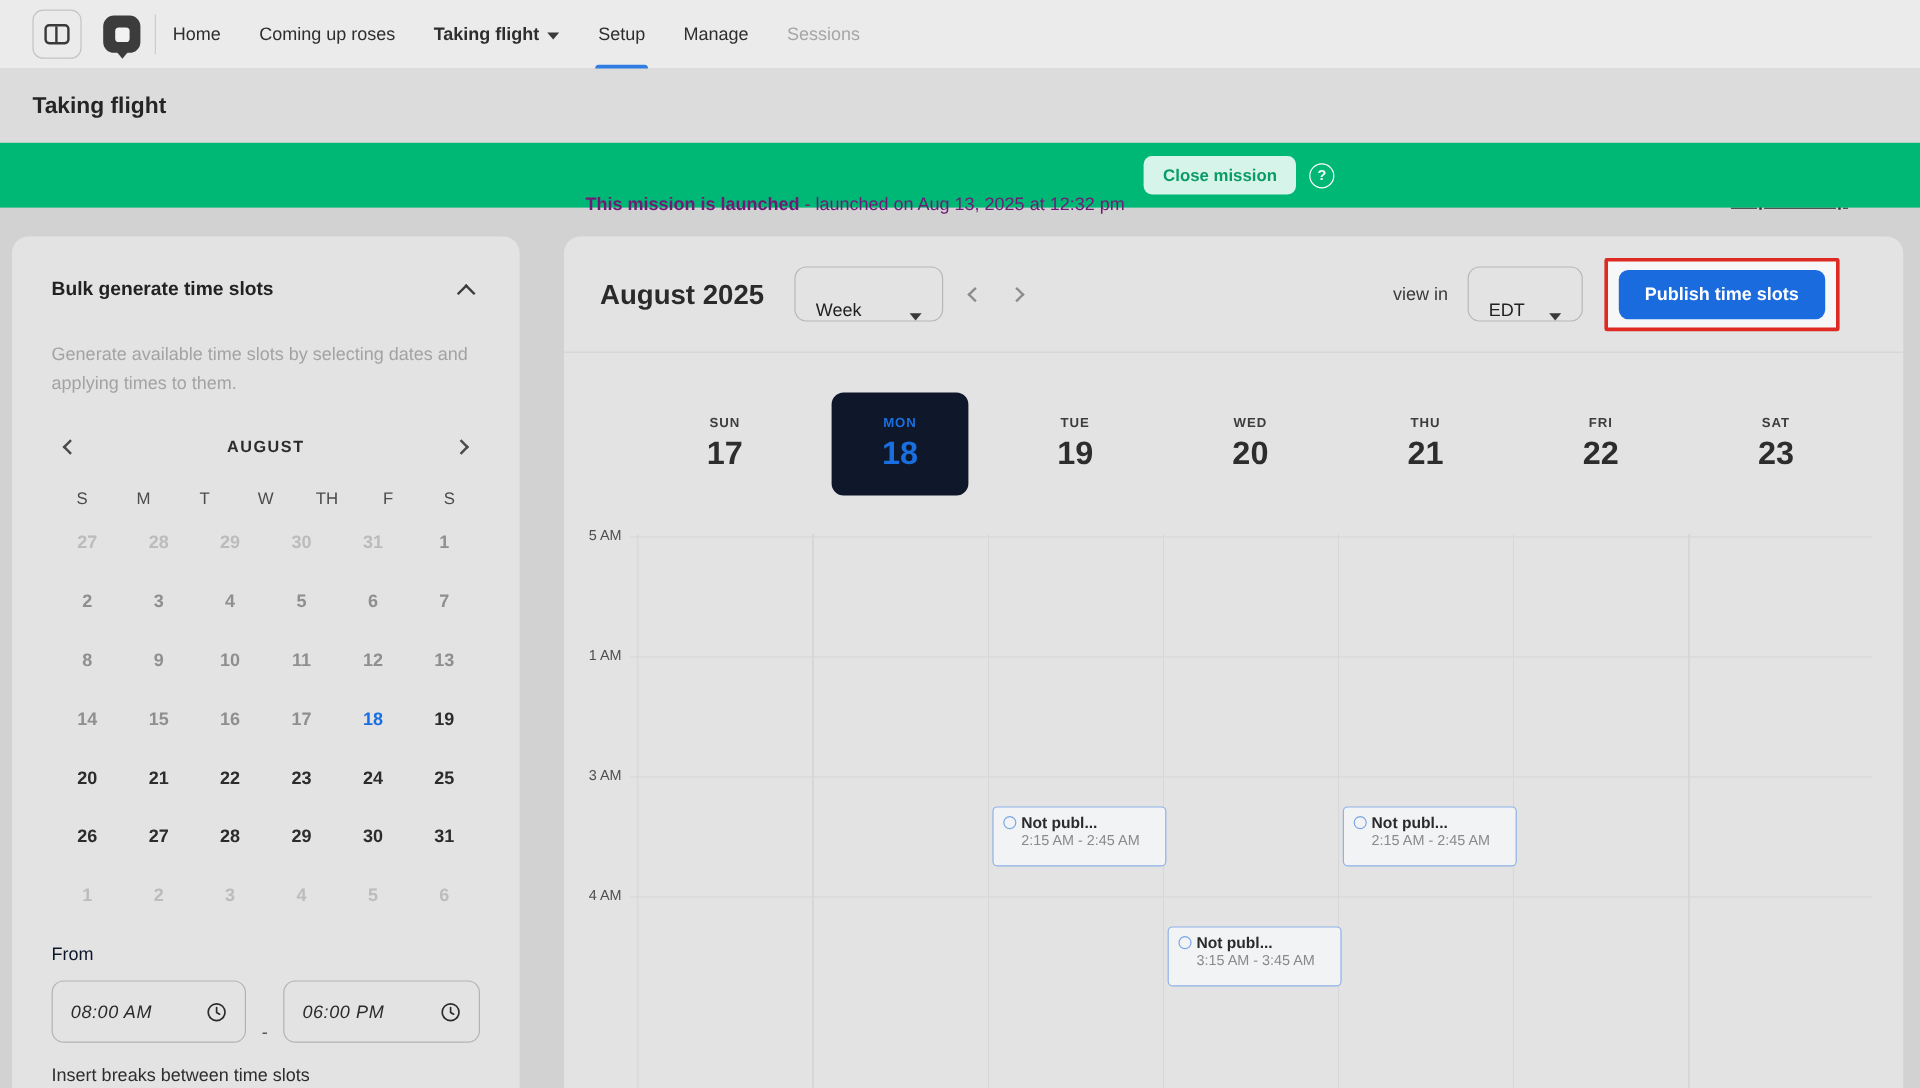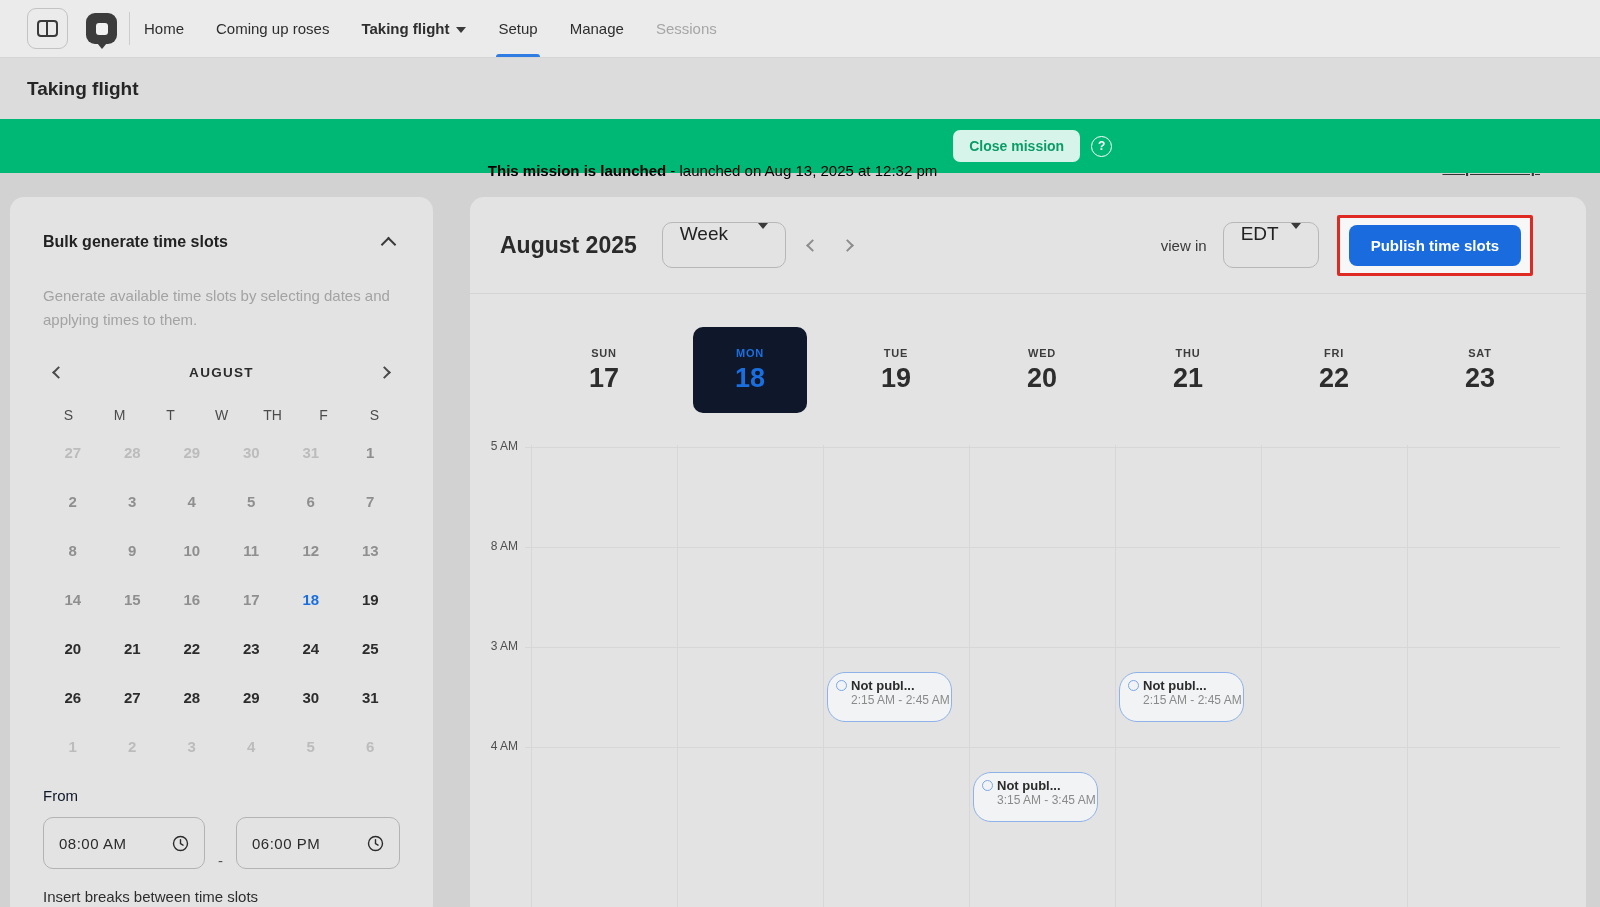--- a/index.html
+++ b/index.html
@@ -52,21 +52,21 @@
     position:absolute; top:58px; left:0; right:0; height:61px; background:#dcdcdc;
     display:flex; align-items:center; padding-left:27px; z-index:4;
   }
   .page-title { font-size:19px; font-weight:700; color:#252525; }
 
   
   .banner {
     position:absolute; top:119px; left:0; right:0; height:54px; background:#00b876;
     display:flex; align-items:center; justify-content:center; z-index:4;
   }
-  .banner-text { color:#000000; font-size:15px;margin-top:48px; }
+  .banner-text { color:#701a75; font-size:15px;margin-top:48px; }
   .banner-text b { font-weight:700; }
   .close-btn {
     margin-left:16px; background:rgba(255,255,255,0.84); color:#0a9c67;
     font-family:inherit; font-weight:700; font-size:14px; border:none; border-radius:7px;
     padding:8px 16px; cursor:pointer;
   }
   .help-icon {
     margin-left:11px; width:21px; height:21px; border:1.5px solid #ffffff; border-radius:50%;
     color:#ffffff; font-size:12px; font-weight:700; display:flex; align-items:center; justify-content:center;
     cursor:pointer;
@@ -99,21 +99,21 @@
     font-size:14px; color:#4c4c4c; }
   .mini-dates { margin-top:5px; display:grid; grid-template-columns:repeat(6,1fr); grid-auto-rows:49px;
     align-items:center; text-align:center; font-size:15px; font-weight:600; }
   .mini-date { cursor:pointer; }
   .mini-date.other { color:#bcbcbc; }
   .mini-date.past { color:#8f8f8f; }
   .mini-date.future { color:#2c2c2c; font-weight:700; }
   .mini-date.selected { color:#1a6fe0; font-weight:700; }
 
   .from-label { margin-top:16px; font-size:15px; color:#0f172a; }
-  .time-row { margin-top:13px; display:flex; align-items:flex-end; }
+  .time-row { margin-top:13px; display:flex; align-items:flex-end;font-style:italic; }
   .time-input {
     width:162px; height:52px; border:1px solid #b3b3b3; border-radius:10px;
     display:flex; align-items:center; justify-content:space-between; padding:0 15px;
     font-size:15px; letter-spacing:0.5px; color:#2b2b2b; cursor:pointer; background:transparent;
   }
   .time-input.second { width:164px; }
   .time-dash { width:31px; text-align:center; color:#555555; font-size:15px; }
   .breaks-label { margin-top:19px; font-size:15px; color:#2e2e2e; }
 
   
@@ -122,22 +122,22 @@
     background:#e3e3e3; border-radius:14px; z-index:2; overflow:hidden;
   }
   .cal-header {
     position:absolute; top:0; left:0; right:0; height:97px;
     display:flex; align-items:center; padding:0 53px 0 30px;
     border-bottom:1px solid #d4d4d4;
   }
   .cal-title { font-size:23px; font-weight:700; color:#2a2a2a; }
   .select-box {
     border:1px solid #b7b7b7; border-radius:10px; height:46px;
-    display:flex; align-items:flex-start; justify-content:space-between; padding:0 17px;
-    font-size:19px; color:#222222; cursor:pointer;
+    display:flex; align-items:flex-end; justify-content:space-between; padding:0 17px;
+    font-size:15px; color:#222222; cursor:pointer;
   }
   .view-select { margin-left:25px; width:124px; }
   .caret-down { width:0; height:0; border-left:5px solid transparent; border-right:5px solid transparent;
     border-top:6px solid #3a3a3a; }
   .cal-arrows { margin-left:22px; display:flex; gap:26px; align-items:center; }
   .cal-arrows .chev { border-color:#8d8d8d; }
   .spacer { flex:1; }
   .view-in { font-size:15px; color:#3a3a3a; }
   .tz-select { margin-left:16px; width:96px; }
   .publish-wrap {
@@ -164,21 +164,21 @@
     background:repeating-linear-gradient(to right, transparent 0 145px, #d7d7d7 145px 146px);
   }
   .grid-hours { position:absolute; top:250px; left:0; right:0; }
   .hour-row { height:100px; position:relative; }
   .hour-row::before { content:''; position:absolute; top:0; left:55px; width:1035px; height:1px; background:#d7d7d7; }
   .hour-label { position:absolute; top:-8px; left:0; width:48px; text-align:right;
     font-size:12px; color:#4f4f4f; }
 
   .events-layer { position:absolute; inset:0; }
   .cal-event {
-    position:absolute; width:125px; background:#f1f3f5; border:1.5px solid #8fb2e8; border-radius:18px;
+    position:absolute; width:145px; background:#f1f3f5; border:1.5px solid #8fb2e8; border-radius:4px;
     padding:5px 3px 0 8px; overflow:hidden; cursor:pointer; z-index:3;
   }
   .event-title-row { display:flex; align-items:center; gap:4px; white-space:nowrap; }
   .event-circle { flex:none; width:11px; height:11px; border:1.5px solid #7aa6e8; border-radius:50%; }
   .event-title { font-size:13px; font-weight:700; color:#2b2b2b; }
   .event-time { margin-left:15px; font-size:12px; color:#8a8a8a; white-space:nowrap; }
 </style>
 </head>
 <body>
 
@@ -443,21 +443,21 @@
   <div class="grid-vlines"></div>
 
   <div class="grid-hours">
 
 
       <div class="hour-row">
         <span class="hour-label">5 AM</span>
       </div>
 
       <div class="hour-row">
-        <span class="hour-label">8 AM</span>
+        <span class="hour-label">1 AM</span>
       </div>
 
       <div class="hour-row">
         <span class="hour-label">3 AM</span>
       </div>
 
       <div class="hour-row">
         <span class="hour-label">4 AM</span>
       </div>
     </div>

